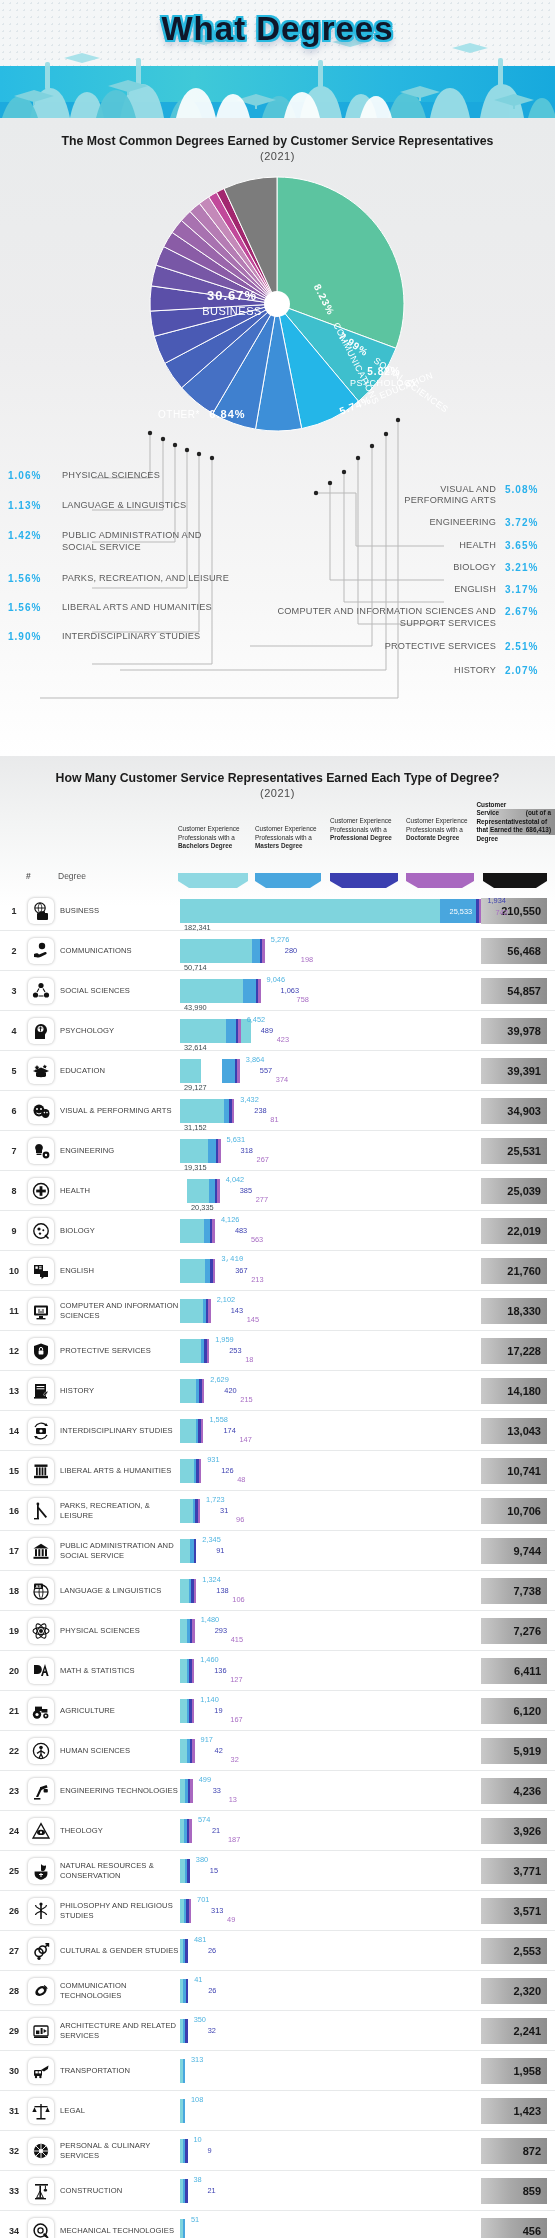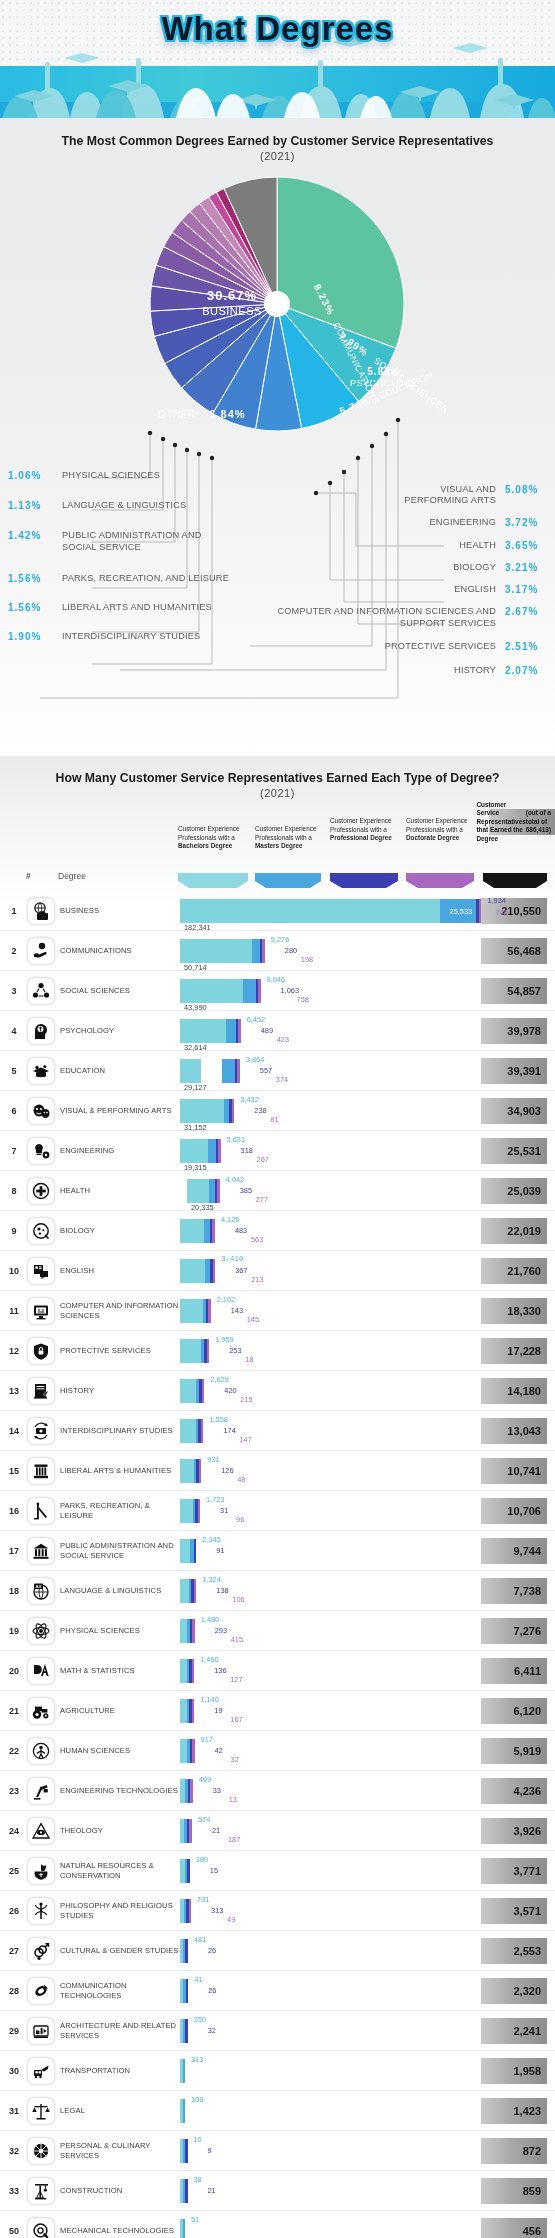--- a/index.html
+++ b/index.html
@@ -475,21 +475,21 @@
           <div class="rk">4</div>
           <div class="icbox">
             <svg width="20" height="20" viewBox="0 0 20 20">
               <path d="M4 18V9a6 6 0 0 1 12 0c0 3-2 3.5-2 5v4z" fill="#111"></path>
               <circle cx="9.5" cy="8" r="3" fill="#fff"></circle>
               <path d="M9.5 5.5v5M7.5 7h4" stroke="#111" stroke-width=".9"></path>
             </svg>
           </div>
           <div class="dname">PSYCHOLOGY</div>
           <div class="barzone">
-            <div class="seg bach" style="left: 0px; width: 46.4697px;">
+            <div class="seg bach" style="left: 0px; width: 46.4697px; padding-left: 25px;">
               <span>32,614</span>
             </div>
             <div class="seg mast" style="left: 46.4697px; width: 9.19307px;"></div>
             <div class="seg prof" style="left: 55.6628px; width: 2.5px;"></div>
             <div class="seg doct" style="left: 58.1628px; width: 2.5px;"></div>
             <div class="outlab b" style="left: 66.6628px; top: 0px;">6,452</div>
             <div class="outlab p" style="left: 80.6628px; top: 11px;">489</div>
             <div class="outlab d" style="left: 96.6628px; top: 20px;">423</div>
           </div>
           <div class="total">39,978</div>
@@ -1124,21 +1124,21 @@
           <div class="barzone">
             <div class="seg bach" style="left: 0px; width: 2.5px;"></div>
             <div class="seg mast" style="left: 2.5px; width: 2.5px;"></div>
             <div class="seg prof" style="left: 5px; width: 2.5px;"></div>
             <div class="outlab b" style="left: 13.5px; top: 0px;">38</div>
             <div class="outlab p" style="left: 27.5px; top: 11px;">21</div>
           </div>
           <div class="total">859</div>
         </div>
         <div class="row">
-          <div class="rk">50</div>
+          <div class="rk">34</div>
           <div class="icbox">
             <svg width="20" height="20" viewBox="0 0 20 20">
               <circle cx="9.5" cy="9.5" r="6.4" fill="none" stroke="#111" stroke-width="1.5"></circle>
               <circle cx="9.5" cy="9.5" r="2.6" fill="none" stroke="#111" stroke-width="1.3"></circle>
               <path d="M12.6 12.6 17 17M15.6 13.6 13.6 15.6" stroke="#111" stroke-width="1.8" fill="none"></path>
             </svg>
           </div>
           <div class="dname">MECHANICAL TECHNOLOGIES</div>
           <div class="barzone">
             <div class="seg bach" style="left: 0px; width: 2.5px;"></div>

